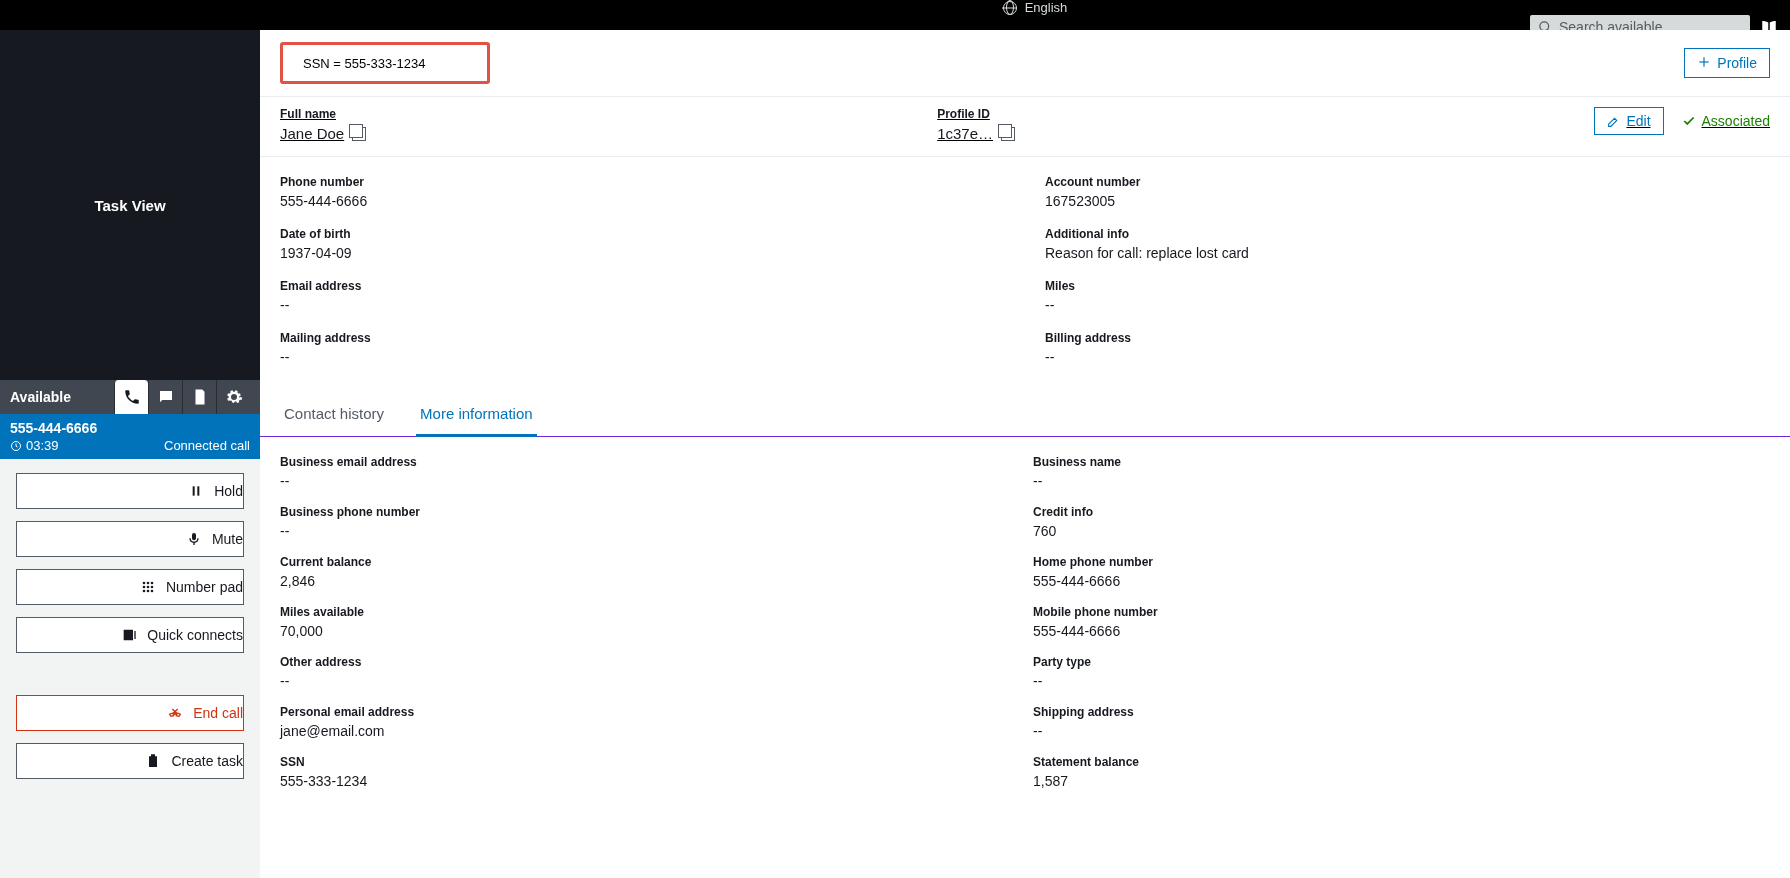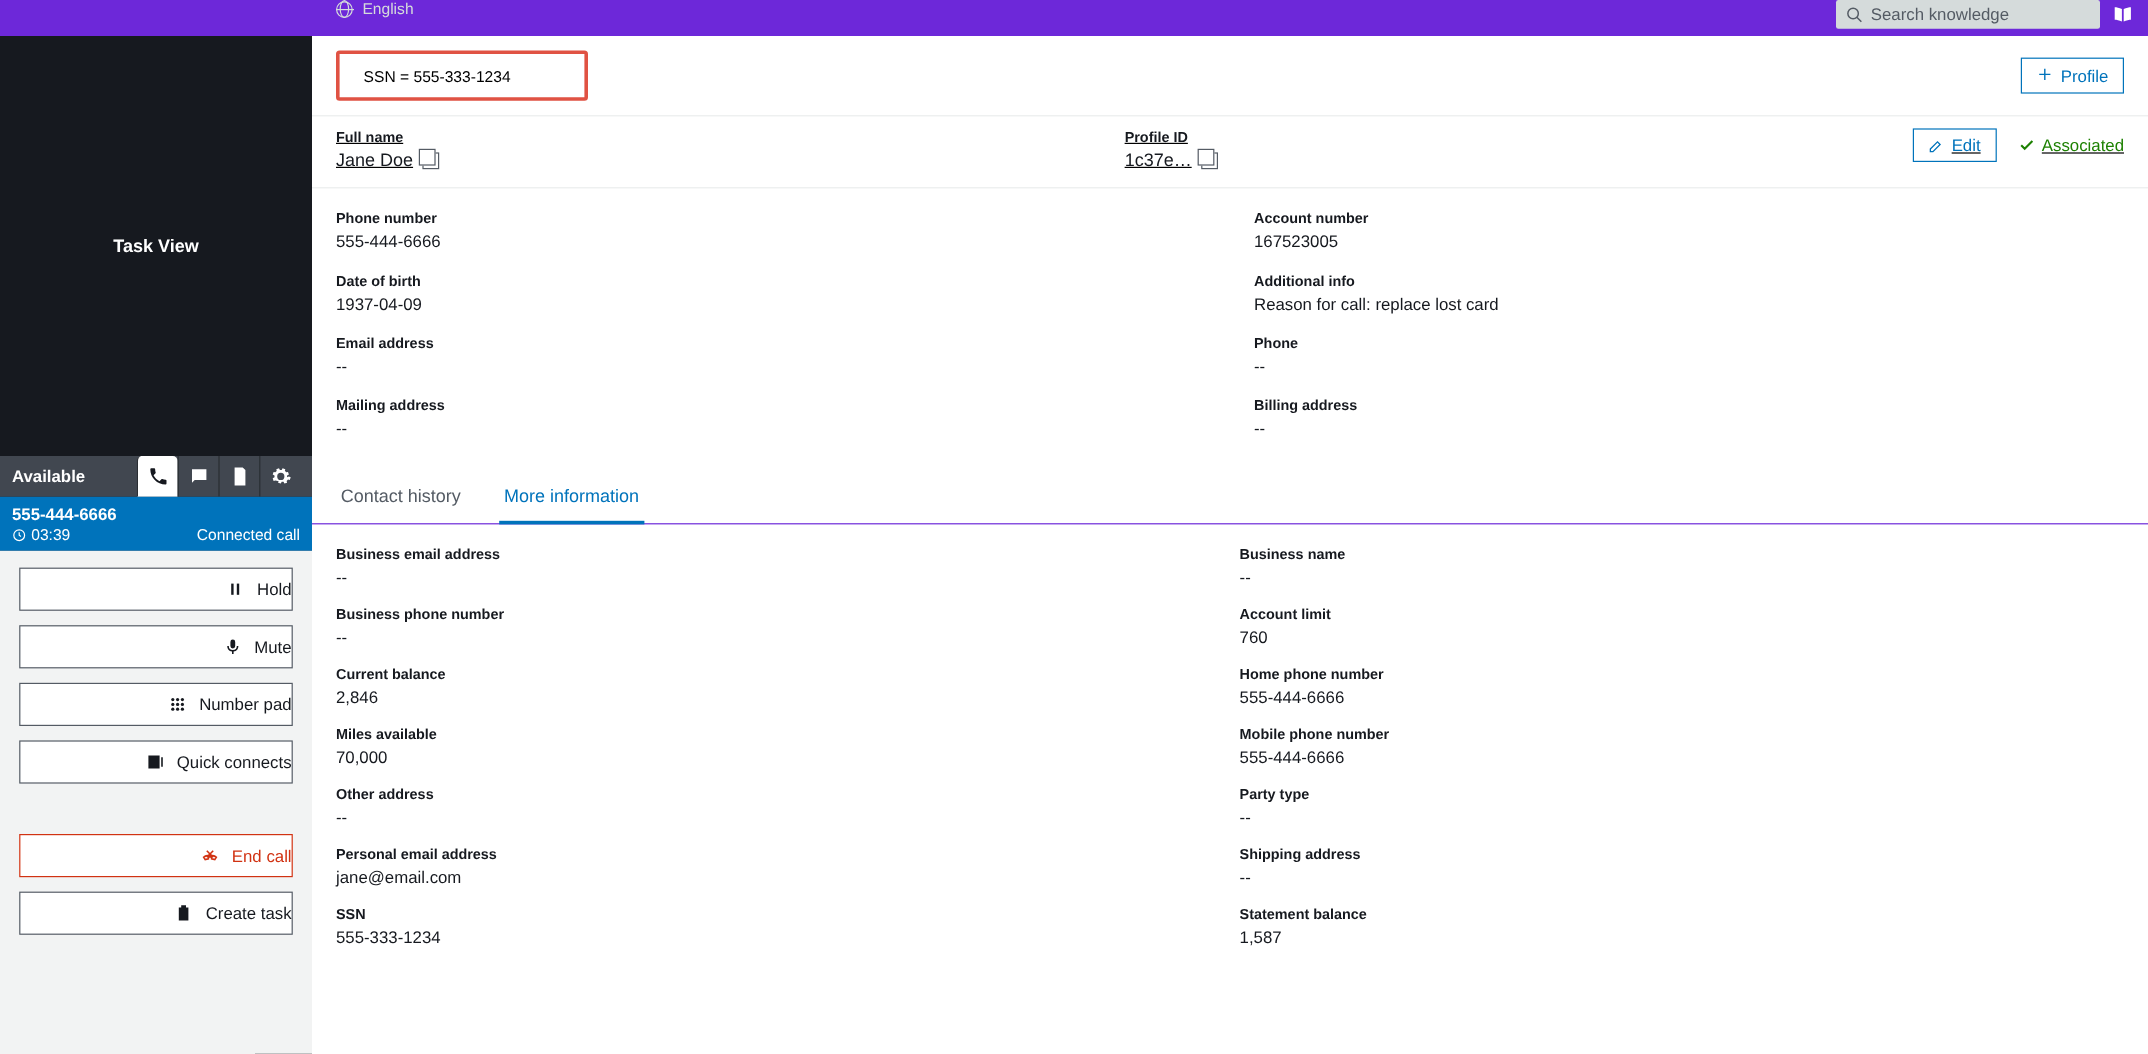--- a/index.html
+++ b/index.html
@@ -1,19 +1,19 @@
 <!DOCTYPE html>
 <html><head>
 <meta charset="utf-8">
 <style>
 * { margin:0; padding:0; box-sizing:border-box; font-family:"Amazon Ember","Helvetica Neue",Arial,sans-serif; }
 body { background:#fff; width:1790px; height:878px; overflow:hidden; }
 
 
-.topbar { position:absolute; left:0; top:0; right:0; height:30px; background:#6d28d9; display:flex; align-items:flex-start; color:#d5dbdb; font-size:13px; padding-left:280px; }
+.topbar { position:absolute; left:0; top:0; right:0; height:30px; background:#000000; display:flex; align-items:center; color:#d5dbdb; font-size:13px; padding-left:280px;flex-direction:column; }
 .topbar .lang { display:flex; align-items:center; gap:8px; }
 .topbar .globe { width:14px; height:14px; border:1.5px solid #d5dbdb; border-radius:50%; position:relative; }
 .topbar .globe::before { content:""; position:absolute; left:50%; top:-1.5px; bottom:-1.5px; width:6px; border:1.5px solid #d5dbdb; border-radius:50%; transform:translateX(-50%); }
 .topbar .globe::after { content:""; position:absolute; left:-1.5px; right:-1.5px; top:50%; height:0; border-top:1.5px solid #d5dbdb; transform:translateY(-50%); }
 .topbar .search { margin-left:auto; display:flex; align-items:center; gap:10px; margin-right:12px; }
 .topbar .searchbox { background:#d5dbdb; border-radius:2px; width:220px; height:24px; display:flex; align-items:center; padding:0 8px; gap:6px; color:#545b64; font-size:14px; }
 .topbar .searchbox svg { width:15px; height:15px; }
 .topbar .bookicon { width:18px; height:18px; color:#fff; }
 
 
@@ -73,21 +73,21 @@
   <div class="lang">
     <span class="globe"></span>
     <span>English</span>
   </div>
   <div class="search">
     <div class="searchbox">
       <svg viewBox="0 0 24 24" fill="none" stroke="currentColor" stroke-width="2">
           <circle cx="10" cy="10" r="7"></circle>
           <line x1="21" y1="21" x2="15" y2="15"></line>
         </svg>
-      <span style="color:#545b64;">Search knowledge</span>
+      <span style="color:#545b64;">Search available</span>
     </div>
     <svg class="bookicon" viewBox="0 0 24 24" fill="currentColor">
         <path d="M3 4c2 0 5 .5 8 2v14c-3-1.5-6-2-8-2V4zm18 0c-2 0-5 .5-8 2v14c3-1.5 6-2 8-2V4z"></path>
       </svg>
   </div>
 </div>
 
 <div class="sidepanel">
   <div class="taskview">Task View</div>
   <div class="statusbar">
@@ -251,21 +251,21 @@
       </div>
     <div class="field">
         <div class="lbl">Additional info</div>
         <div class="val">Reason for call: replace lost card</div>
       </div>
     <div class="field">
         <div class="lbl">Email address</div>
         <div class="val">--</div>
       </div>
     <div class="field">
-        <div class="lbl">Phone</div>
+        <div class="lbl">Miles</div>
         <div class="val">--</div>
       </div>
     <div class="field">
         <div class="lbl">Mailing address</div>
         <div class="val">--</div>
       </div>
     <div class="field">
         <div class="lbl">Billing address</div>
         <div class="val">--</div>
       </div>
@@ -283,21 +283,21 @@
       </div>
     <div class="field">
         <div class="lbl">Business name</div>
         <div class="val">--</div>
       </div>
     <div class="field">
         <div class="lbl">Business phone number</div>
         <div class="val">--</div>
       </div>
     <div class="field">
-        <div class="lbl">Account limit</div>
+        <div class="lbl">Credit info</div>
         <div class="val">760</div>
       </div>
     <div class="field">
         <div class="lbl">Current balance</div>
         <div class="val">2,846</div>
       </div>
     <div class="field">
         <div class="lbl">Home phone number</div>
         <div class="val">555-444-6666</div>
       </div>

